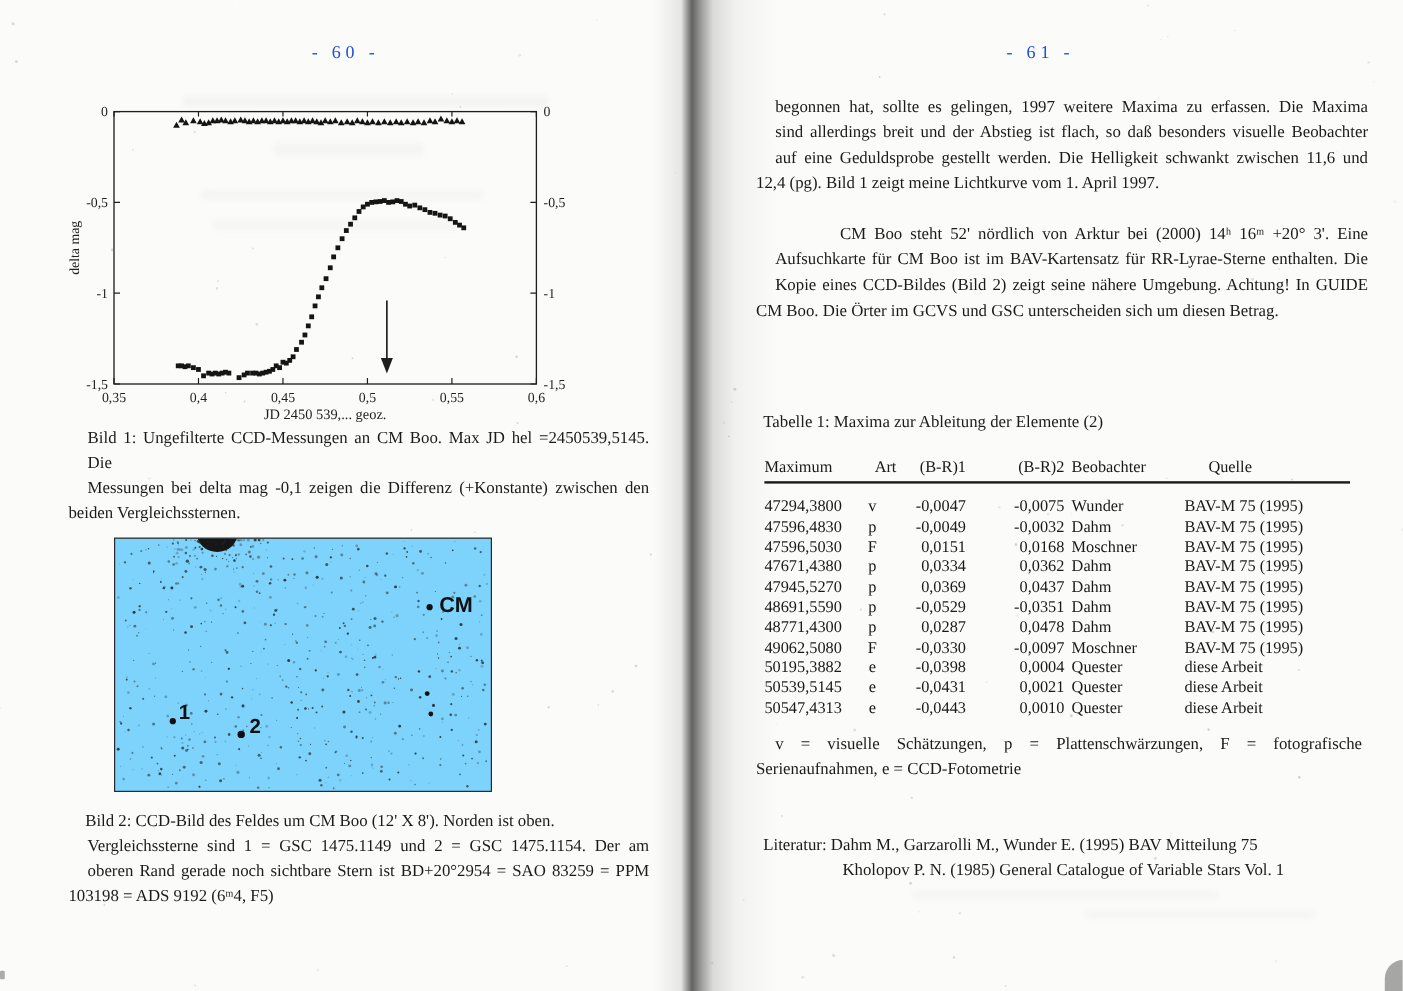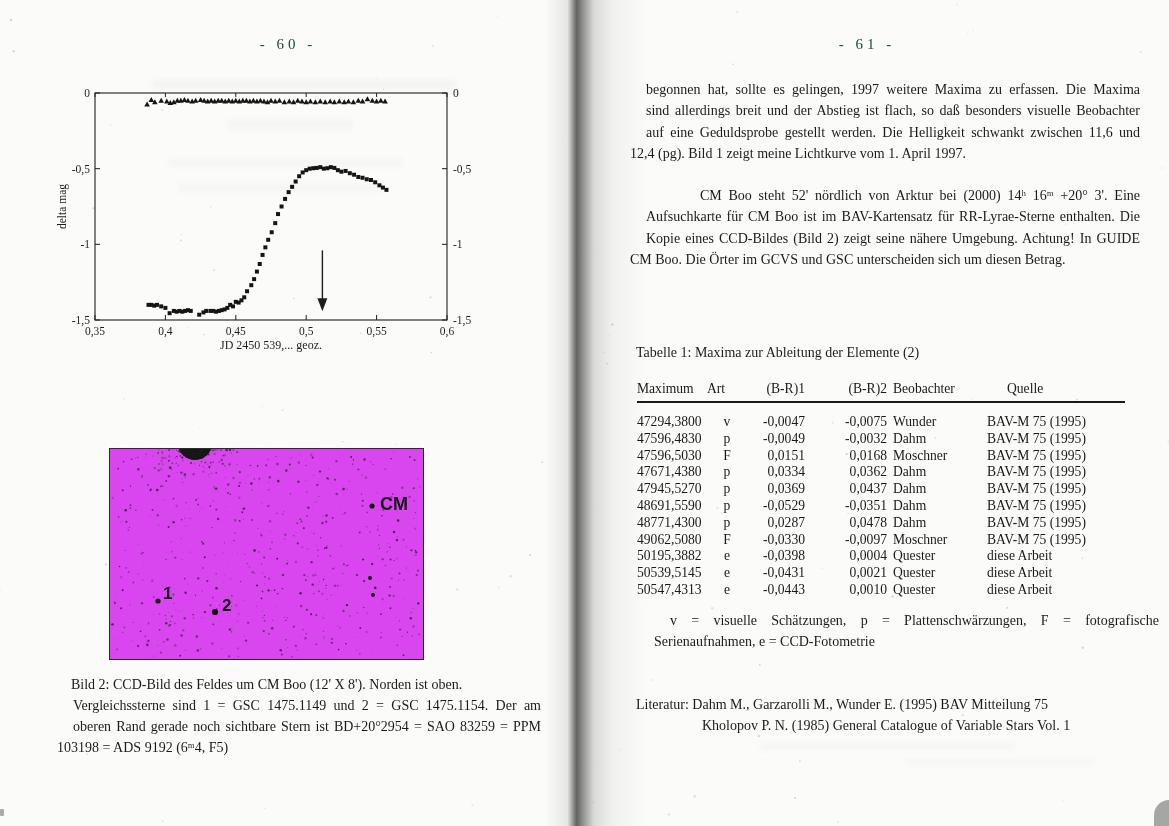--- a/index.html
+++ b/index.html
@@ -6,40 +6,40 @@
   body{
     width:1169px;height:826px;overflow:hidden;
     background:#fbfbf9;
     font-family:"Liberation Serif", serif;
     color:#1c1c1c;
     position:relative;
   }
   #root{position:absolute;inset:0;width:1169px;height:826px;}
   .abs{position:absolute;}
   .pagenum{
-    font-size:15px;letter-spacing:4px;color:#14532d;
+    font-size:15px;letter-spacing:4px;color:#1d4ed8;
     text-align:center;width:140px;
   }
   .textblock{font-size:14px;line-height:21.4px;color:#1b1b1b;}
   .ln{white-space:normal;}
   .j{text-align:justify;text-align-last:justify;padding-left:16px;}
   .indent-first .ln:first-child{text-indent:54px;}
   .cap{font-size:14px;line-height:21px;color:#1b1b1b;}
   
   #lightcurve{left:55px;top:76px;width:430px;height:292px;}
   
-  #field{left:109px;top:448px;width:313px;height:210px;border:1.6px solid #2b2b2b;background:#d946ef;}
+  #field{left:95px;top:448px;width:313px;height:210px;border:1.6px solid #2b2b2b;background:#7dd3fc;}
   #fieldsvg{position:absolute;inset:0;width:313px;height:210px;}
   
   #maxima-title{font-size:14px;}
   #maxima-table{width:488px;font-size:13.6px;color:#191919;}
   .trow{display:grid;grid-template-columns:70px 40px 58px 82px 100px 1fr;line-height:16.8px;}
   .thead{line-height:19px;padding-bottom:3px;border-bottom:2px solid #1a1a1a;margin-bottom:11px;}
   .c-art{text-align:center;}
-  .thead .c-art{text-align:left;}
+  .thead .c-art{text-align:right;}
   .c-br1,.c-br2{text-align:right;}
   .c-beob{padding-left:6px;}
   .c-quelle{padding-left:0px;}
   .thead .c-quelle{padding-left:20px;}
   
   .lit-line2{margin-left:66px;}
   
   .gutter{
     left:545px;top:0;width:102px;height:826px;
     background:linear-gradient(to right,
@@ -239,20 +239,25 @@
       <rect x="309.7440000000001" y="101.25999999999999" width="4" height="4" fill="#151515"></rect>
       <rect x="313.9680000000001" y="102.01666666666667" width="4" height="4" fill="#151515"></rect>
       <rect x="318.1920000000001" y="104.28666666666666" width="4" height="4" fill="#151515"></rect>
       <rect x="322.4160000000001" y="107.31333333333333" width="4" height="4" fill="#151515"></rect>
       <rect x="325.93600000000004" y="109.58333333333334" width="4" height="4" fill="#151515"></rect>
       <rect x="329.45600000000013" y="111.85333333333334" width="4" height="4" fill="#151515"></rect>
       <line x1="267.39199999999994" y1="174.38666666666668" x2="267.39199999999994" y2="224.32666666666668" stroke="#1e1e1e" stroke-width="1.4"></line>
       <polygon points="267.39199999999994,235.32666666666668 262.39199999999994,222.32666666666668 272.39199999999994,222.32666666666668" fill="#1e1e1e"></polygon>
     </svg>
 
+  <div class="abs cap" style="left:57px;top:355px;width:484px;" id="cap1">
+      <div class="ln j">Bild 1: Ungefilterte CCD-Messungen an CM Boo. Max JD hel =2450539,5145. Die</div>
+      <div class="ln j">Messungen bei delta mag -0,1 zeigen die Differenz (+Konstante) zwischen den</div>
+      <div class="ln">beiden Vergleichssternen.</div>
+    </div>
 
   <div class="abs" id="field">
     <svg id="fieldsvg" viewBox="0 0 313 210">
         <circle cx="187.74105934333056" cy="94.34785515349358" r="1.1598425038158893" fill="#1c1c1c" fill-opacity="0.62"></circle>
         <circle cx="56.01749471249059" cy="110.47806369001046" r="0.609566594613716" fill="#1c1c1c" fill-opacity="0.59"></circle>
         <circle cx="269.43166632717475" cy="99.29731335071847" r="0.5874275475158356" fill="#1c1c1c" fill-opacity="0.75"></circle>
         <circle cx="232.43290757969953" cy="65.24231176637113" r="0.5373911460512317" fill="#1c1c1c" fill-opacity="0.51"></circle>
         <circle cx="214.16311353677884" cy="127.787905076053" r="0.35365080436458807" fill="#1c1c1c" fill-opacity="0.49"></circle>
         <circle cx="260.73726460617036" cy="12.549108857288957" r="0.9127077910117805" fill="#1c1c1c" fill-opacity="0.20"></circle>
         <circle cx="84.48939993721433" cy="14.72696684114635" r="0.5264045568066649" fill="#1c1c1c" fill-opacity="0.69"></circle>
@@ -1020,21 +1025,21 @@
       <div class="trow">
         <div class="c-max">50547,4313</div>
         <div class="c-art">e</div>
         <div class="c-br1">-0,0443</div>
         <div class="c-br2">0,0010</div>
         <div class="c-beob">Quester</div>
         <div class="c-quelle">diese Arbeit</div>
       </div>
     </div>
 
-  <div class="abs textblock" style="left:630px;top:610px;width:505px;margin-left:24px;">
+  <div class="abs textblock" style="left:630px;top:610px;width:505px;">
       <div class="ln j">v = visuelle Schätzungen, p = Plattenschwärzungen, F = fotografische</div>
       <div class="ln">Serienaufnahmen, e = CCD-Fotometrie</div>
     </div>
 
   <div class="abs textblock" style="left:636px;top:694px;width:505px;">
     <div class="ln">Literatur: Dahm M., Garzarolli M., Wunder E. (1995) BAV Mitteilung 75</div>
     <div class="ln lit-line2">Kholopov P. N. (1985) General Catalogue of Variable Stars Vol. 1</div>
   </div>
 
   <svg id="page-speckles" class="abs" viewBox="0 0 1169 826">

